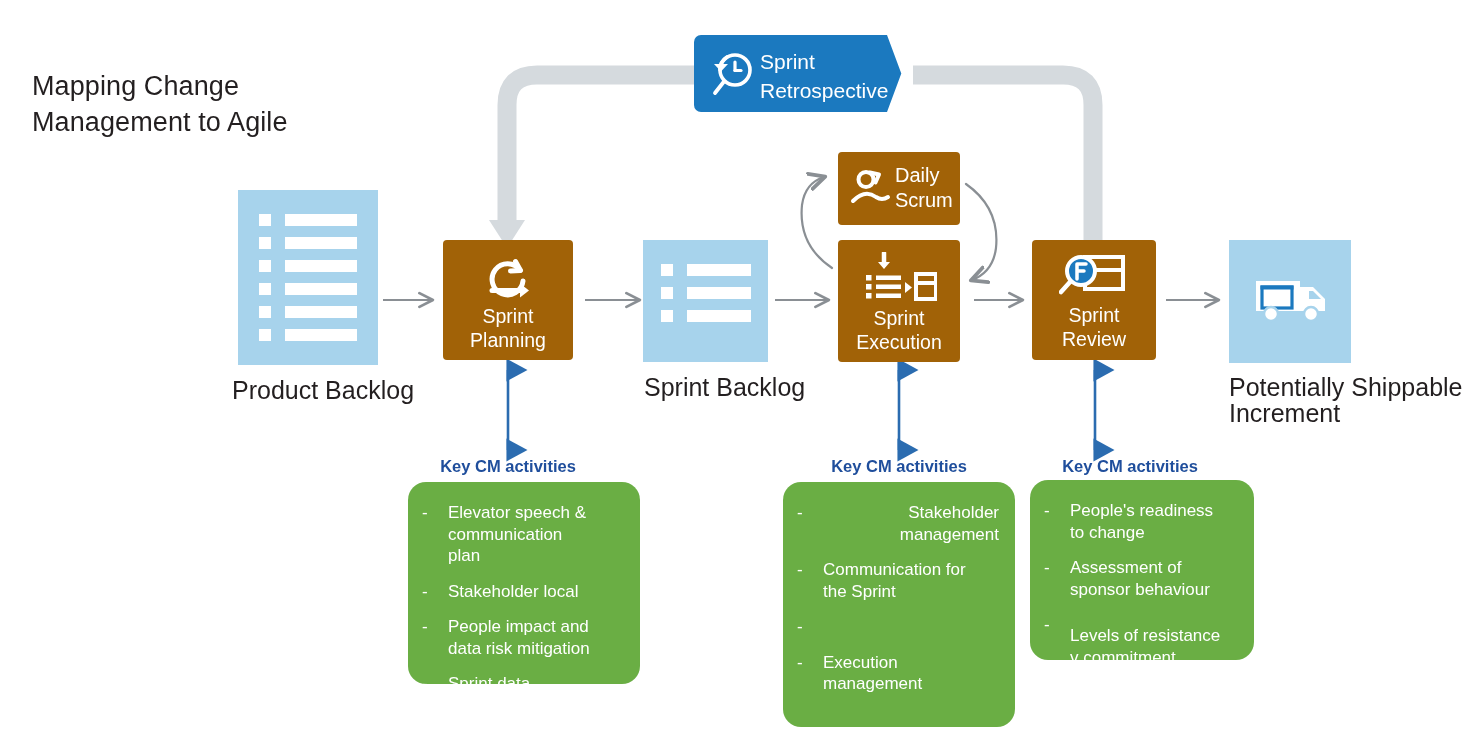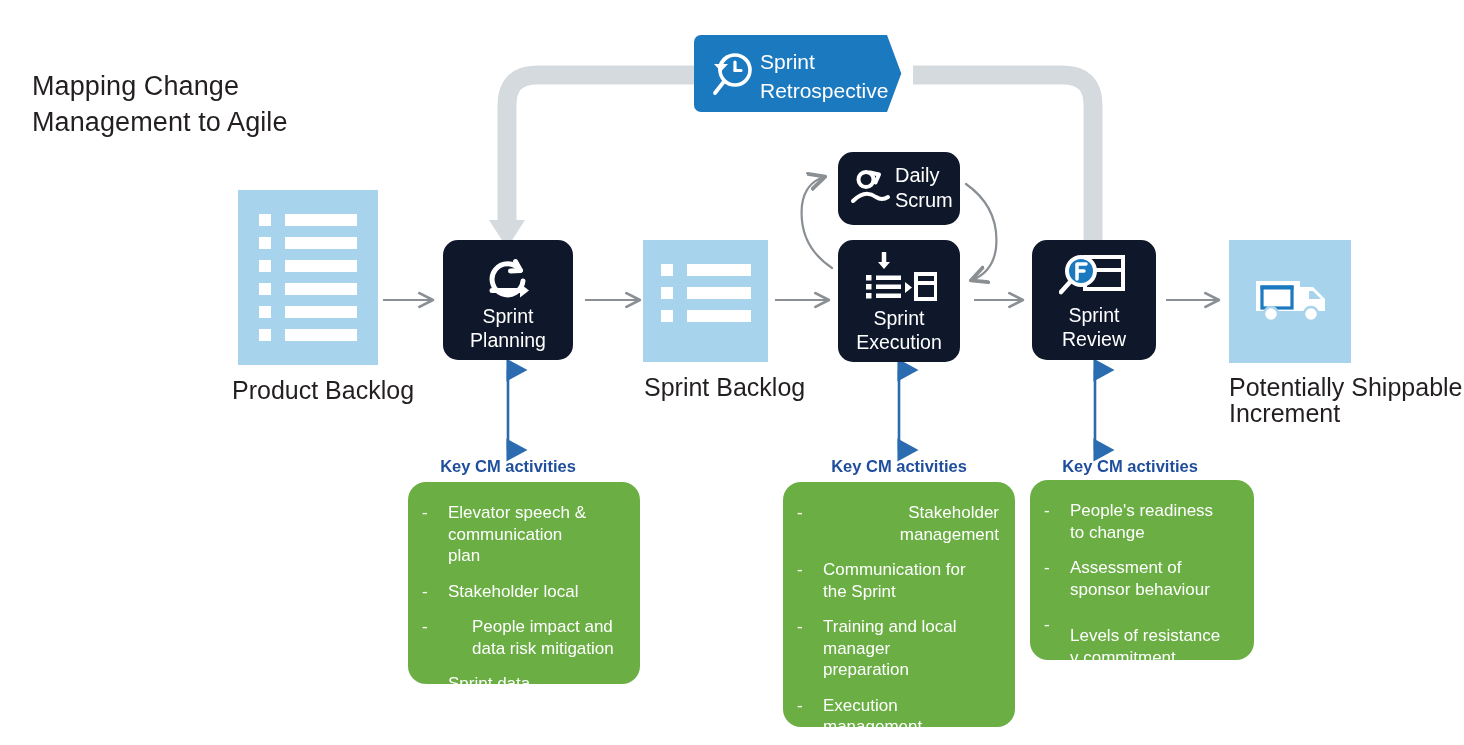--- a/index.html
+++ b/index.html
@@ -39,22 +39,22 @@
     position: absolute;
     font-size: 25px;
     line-height: 26px;
     color: #231f20;
     white-space: pre-line;
   }
 
   
   .proc {
     position: absolute;
-    background: #0f172a;
-    border-radius: 15px;
+    background: #a16207;
+    border-radius: 4px;
     color: #ffffff;
   }
   .proc .plabel {
     position: absolute;
     left: 0; right: 0;
     text-align: center;
     font-size: 19.5px;
     line-height: 24px;
     color: #ffffff;
     white-space: pre-line;
@@ -310,21 +310,21 @@
         <span class="txt" style="white-space:pre-line;">Elevator speech &amp;
 communication
 plan</span>
       </li>
       <li>
         <span class="dash">-</span>
         <span class="txt" style="white-space:pre-line;">Stakeholder local</span>
       </li>
       <li>
         <span class="dash">-</span>
-        <span class="txt" style="white-space:pre-line;margin-left:24px;">People impact and
+        <span class="txt" style="white-space:pre-line;">People impact and
 data risk mitigation</span>
       </li>
       <li>
         <span class="dash">-</span>
         <span class="txt" style="white-space:pre-line;">Sprint data</span>
       </li>
     </ul>
   </div>
 
   <div class="cm-head" style="left:799px; top:457px; width:200px;">Key CM activities</div>
@@ -335,23 +335,20 @@
         <span class="txt" style="white-space:pre-line;text-align:right;">Stakeholder
 management</span>
       </li>
       <li>
         <span class="dash">-</span>
         <span class="txt" style="white-space:pre-line;">Communication for
 the Sprint</span>
       </li>
       <li>
         <span class="dash">-</span>
-        <span class="txt" style="white-space:pre-line;">Training and local
-manager
-preparation</span>
       </li>
       <li>
         <span class="dash">-</span>
         <span class="txt" style="white-space:pre-line;">Execution
 management</span>
       </li>
     </ul>
   </div>
 
   <div class="cm-head" style="left:1030px; top:457px; width:200px;">Key CM activities</div>

